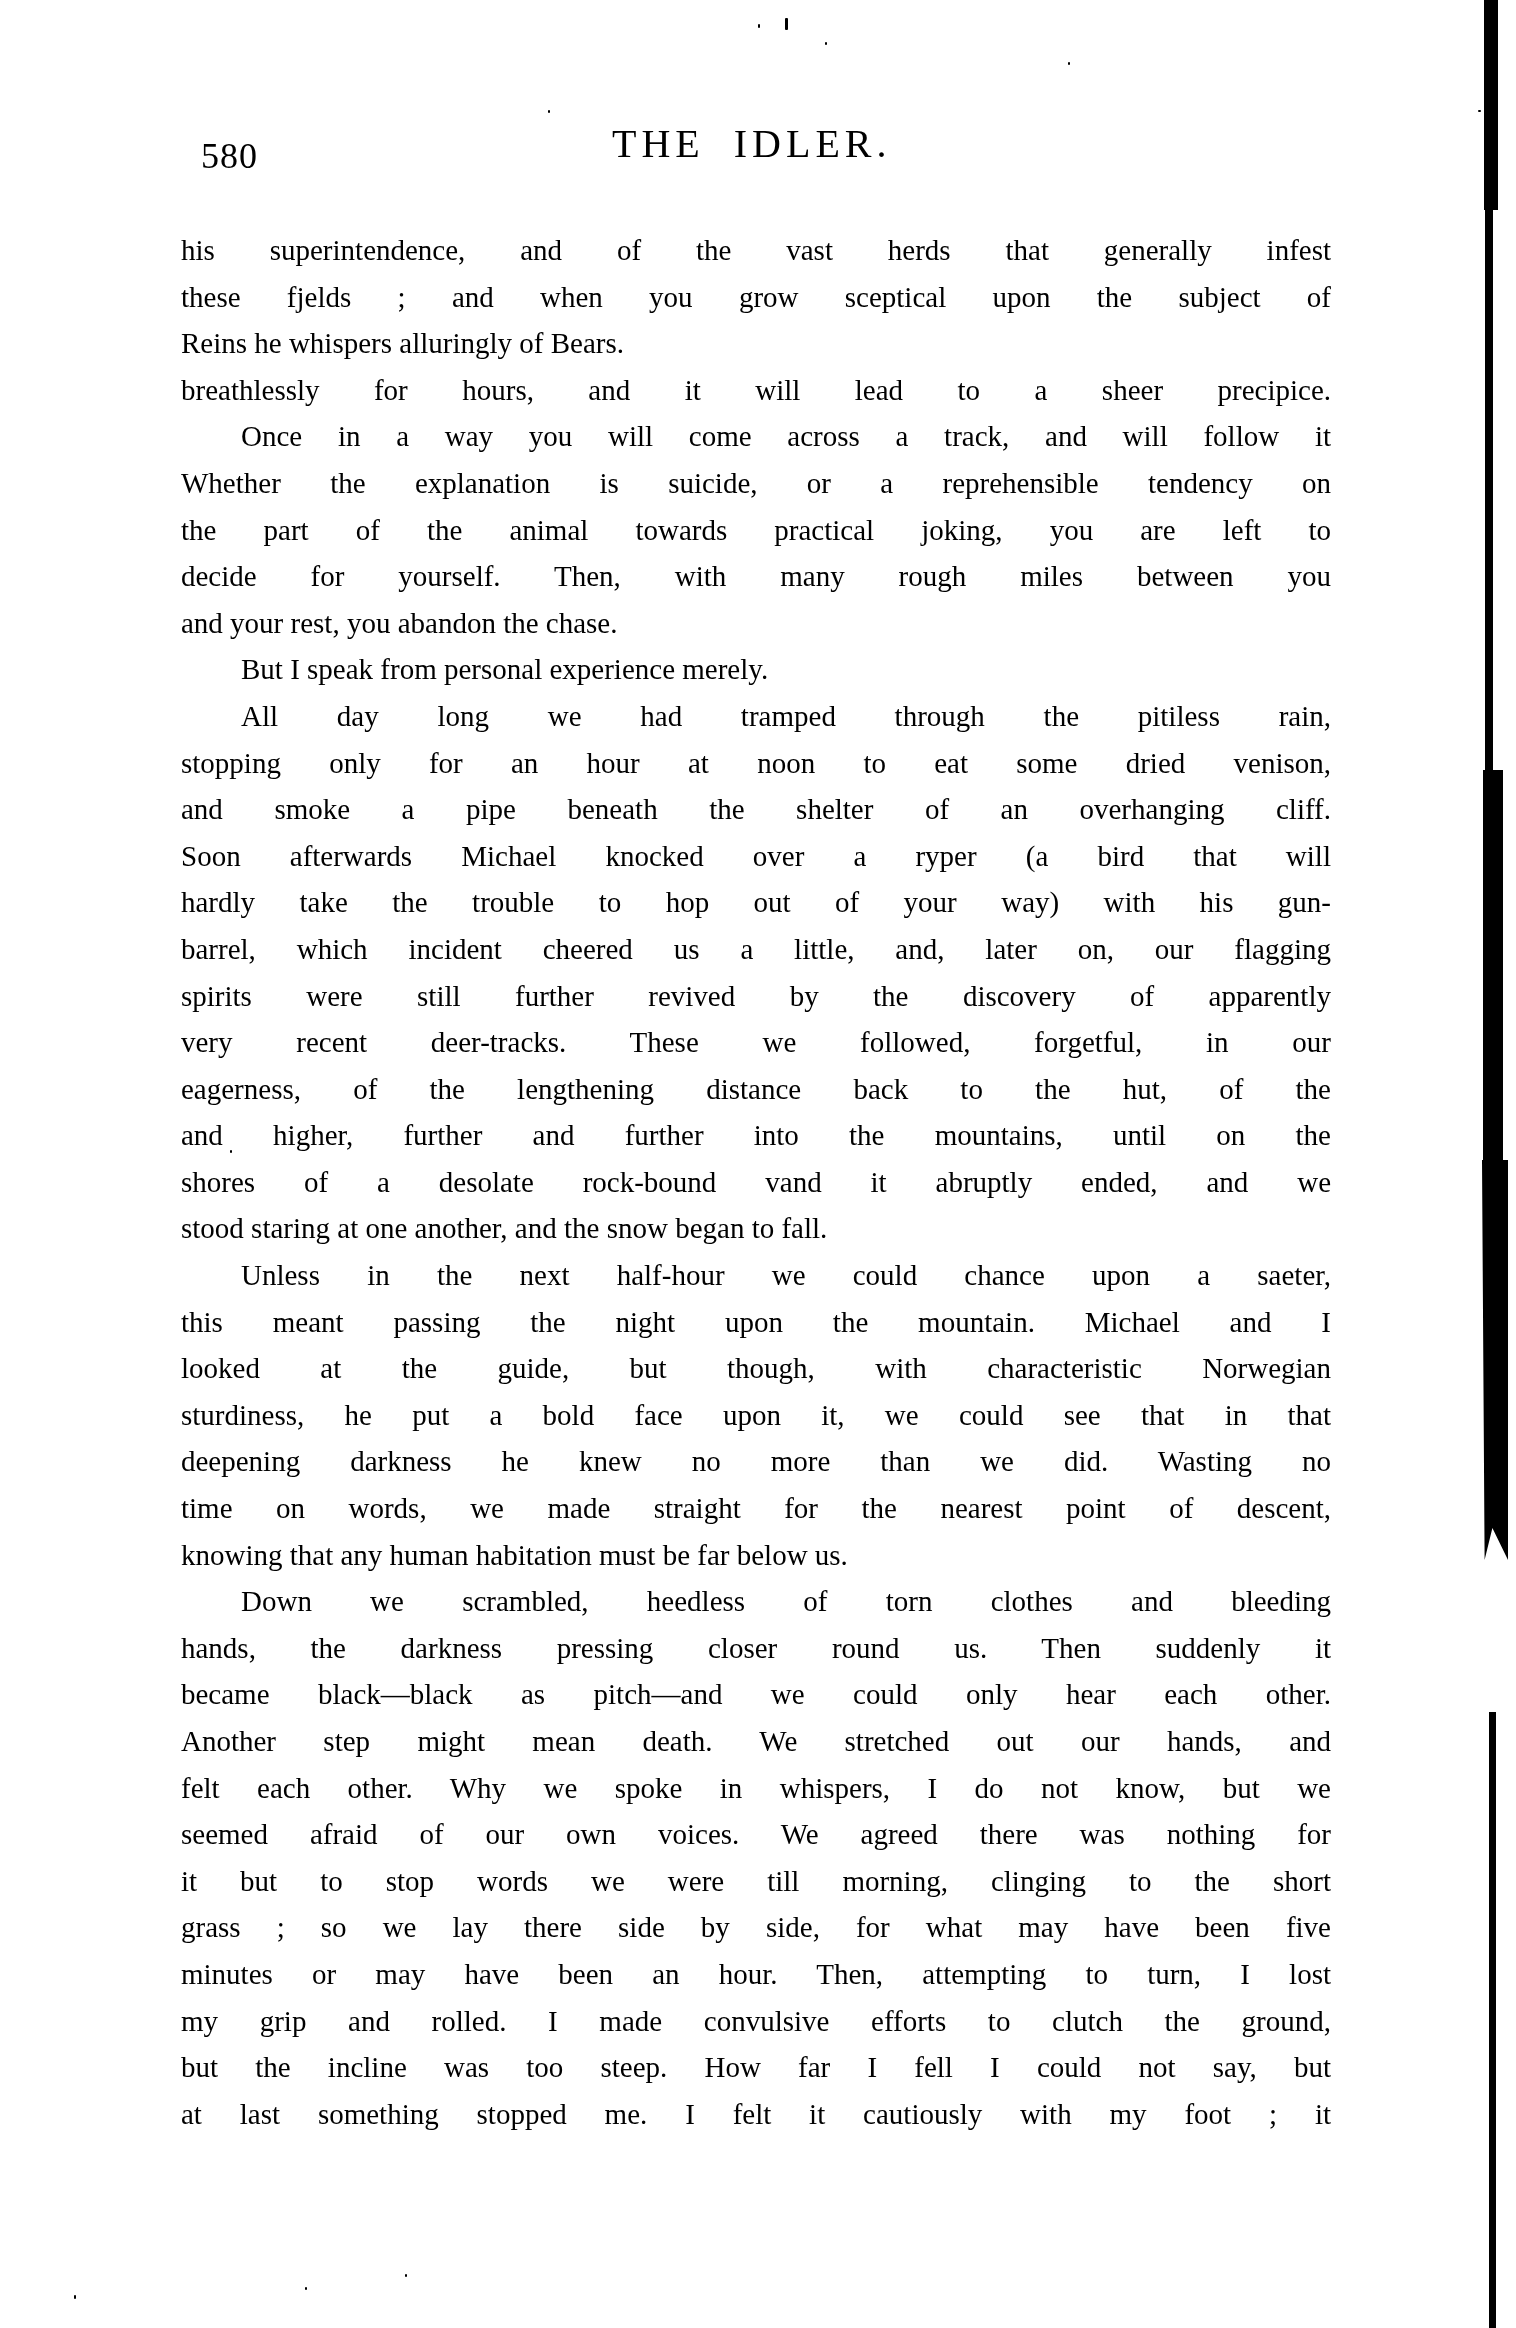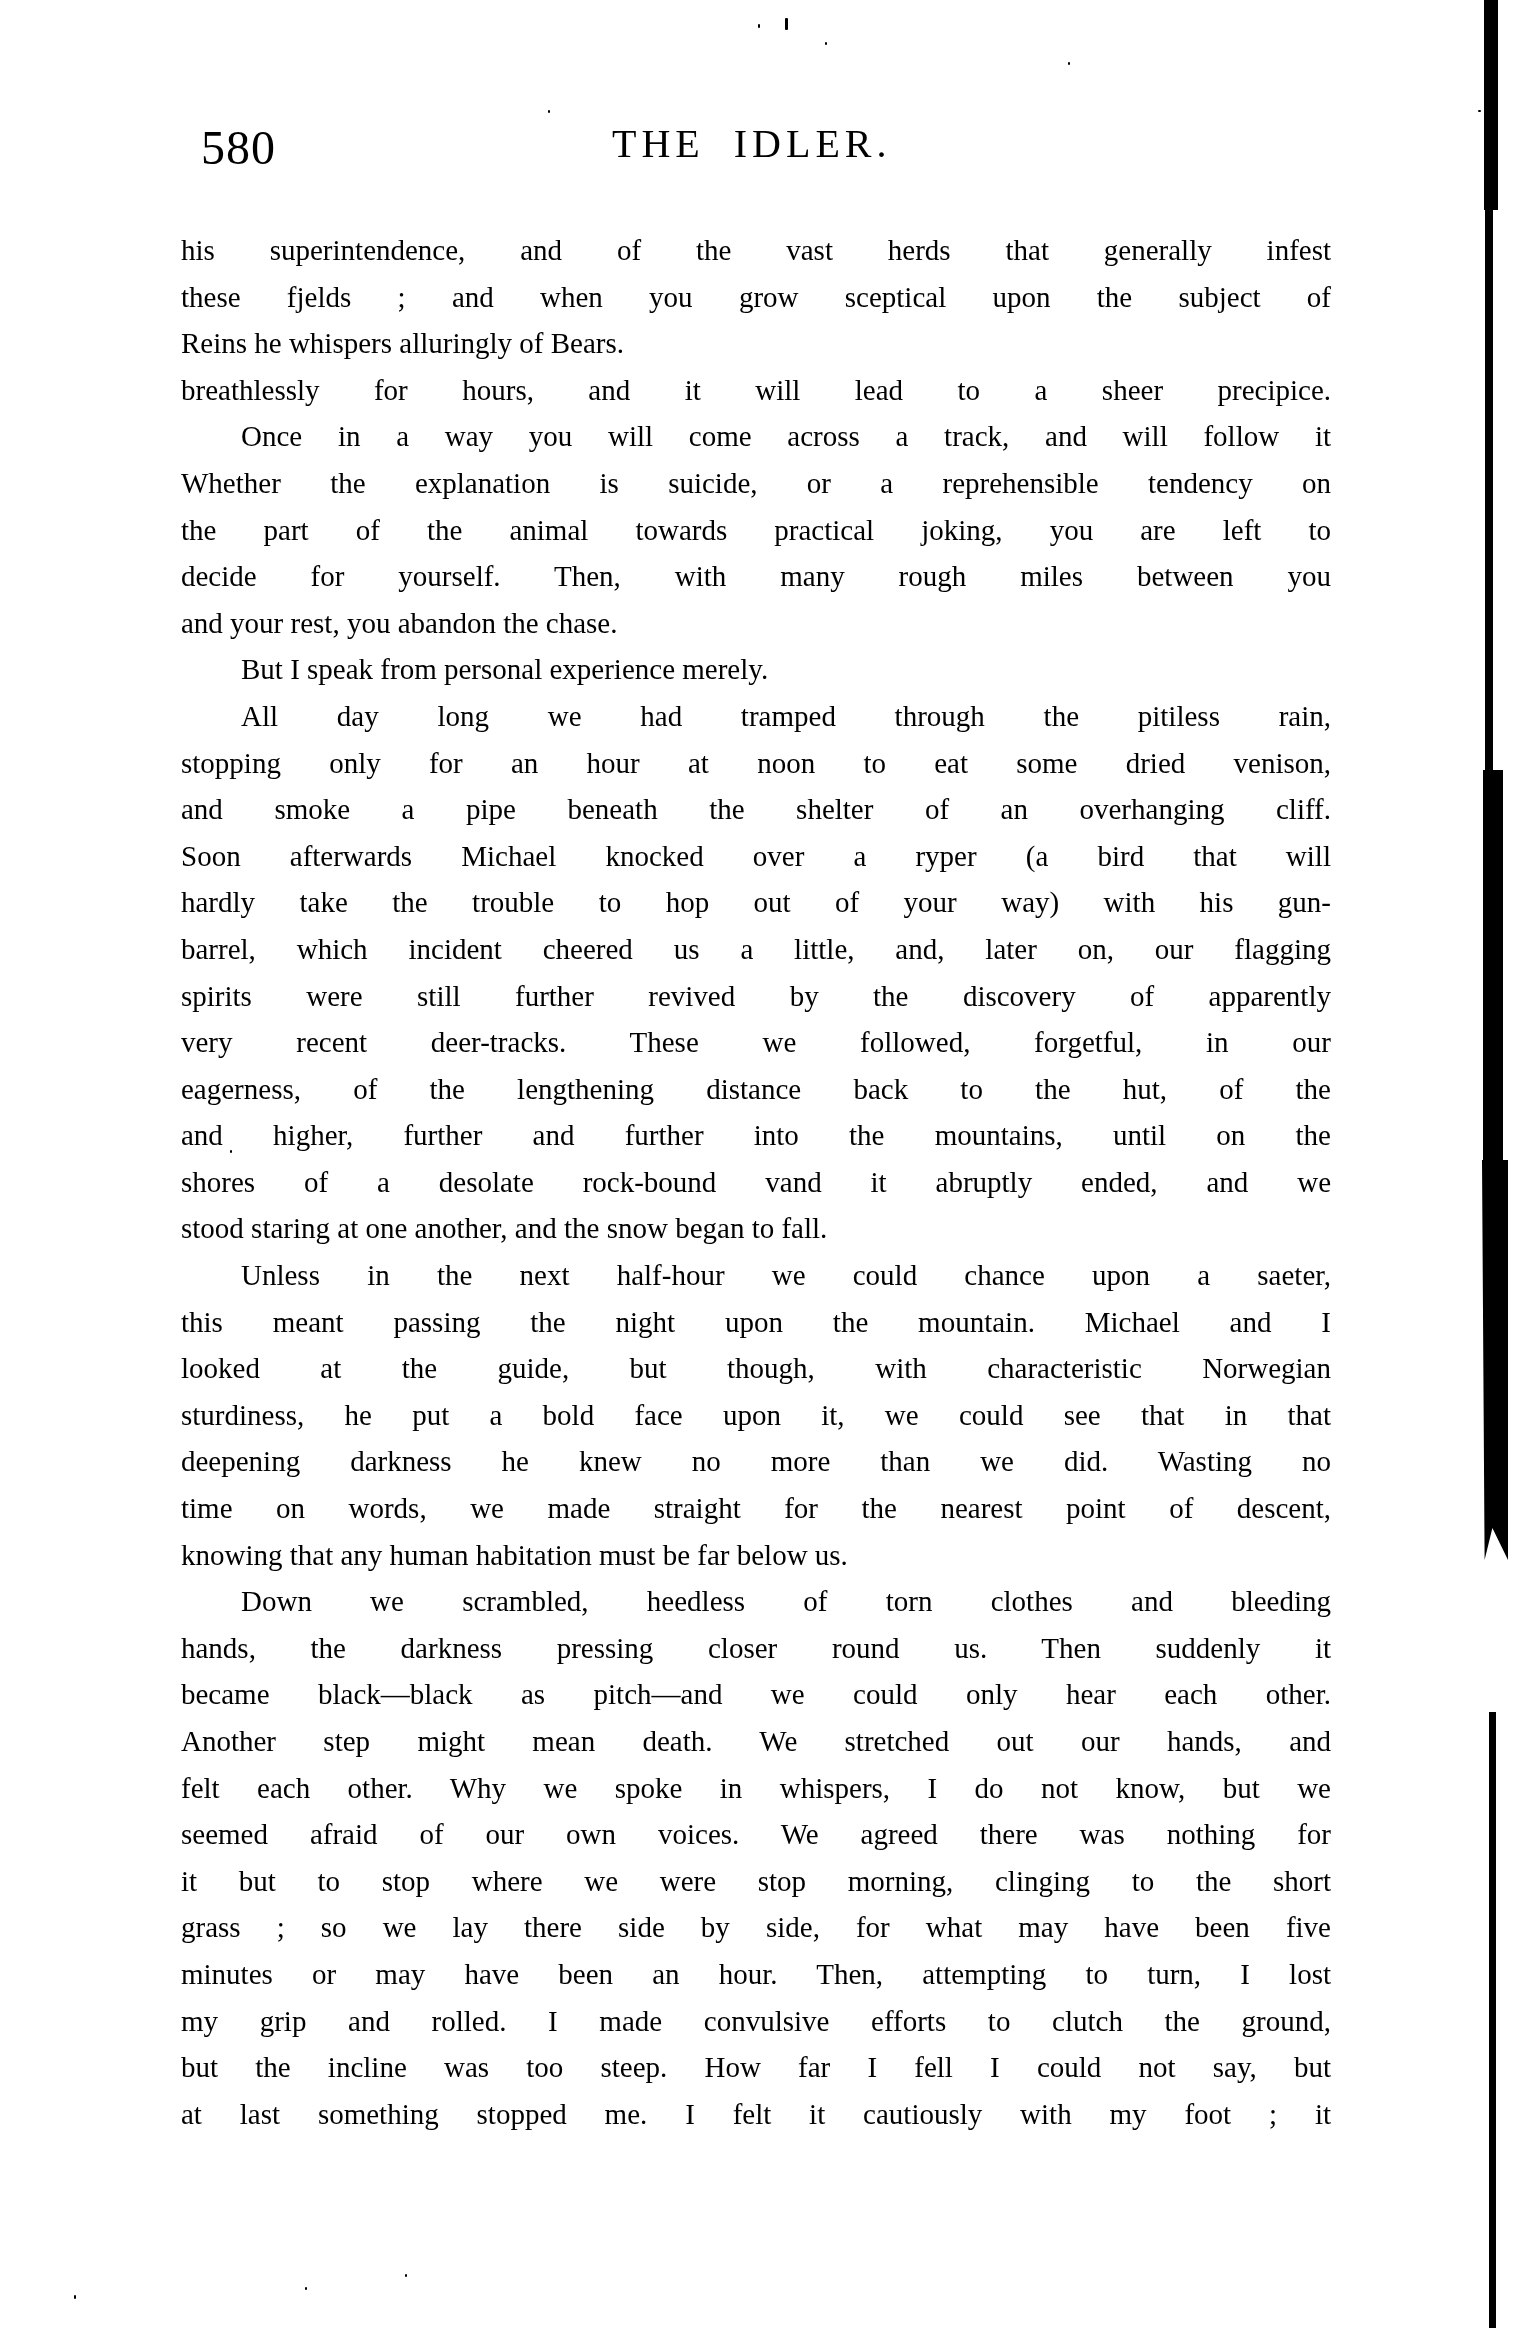--- a/index.html
+++ b/index.html
@@ -11,22 +11,22 @@
     width: 1516px;
     height: 2328px;
     position: relative;
     overflow: hidden;
     font-family: "Liberation Serif", "DejaVu Serif", serif;
     color: #000;
   }
   .page-number {
     position: absolute;
     left: 201px;
-    top: 128px;
-    font-size: 48px;
+    top: 136px;
+    font-size: 36px;
     line-height: 40px;
     letter-spacing: 1px;
   }
   .running-head {
     position: absolute;
     left: 612px;
     top: 122px;
     font-size: 40px;
     line-height: 44px;
     letter-spacing: 5px;
@@ -99,21 +99,21 @@
       <span class="line">sturdiness, he put a bold face upon it, we could see that in that</span>
       <span class="line">deepening darkness he knew no more than we did. Wasting no</span>
       <span class="line">time on words, we made straight for the nearest point of descent,</span>
       <span class="line last">knowing that any human habitation must be far below us.</span>
       <span class="line indent">Down we scrambled, heedless of torn clothes and bleeding</span>
       <span class="line">hands, the darkness pressing closer round us. Then suddenly it</span>
       <span class="line">became black—black as pitch—and we could only hear each other.</span>
       <span class="line">Another step might mean death. We stretched out our hands, and</span>
       <span class="line">felt each other. Why we spoke in whispers, I do not know, but we</span>
       <span class="line">seemed afraid of our own voices. We agreed there was nothing for</span>
-      <span class="line">it but to stop where we were stop morning, clinging to the short</span>
+      <span class="line">it but to stop words we were till morning, clinging to the short</span>
       <span class="line">grass ; so we lay there side by side, for what may have been five</span>
       <span class="line">minutes or may have been an hour. Then, attempting to turn, I lost</span>
       <span class="line">my grip and rolled. I made convulsive efforts to clutch the ground,</span>
       <span class="line">but the incline was too steep. How far I fell I could not say, but</span>
       <span class="line">at last something stopped me. I felt it cautiously with my foot ; it</span>
     </div>
 
   <div class="edge-bar" style="left:1484px; top:0; width:14px; height:210px;"></div>
   <div class="edge-bar" style="left:1485px; top:205px; width:8px; height:570px;"></div>
   <div class="edge-bar" style="left:1483px; top:770px; width:20px; height:400px;"></div>

